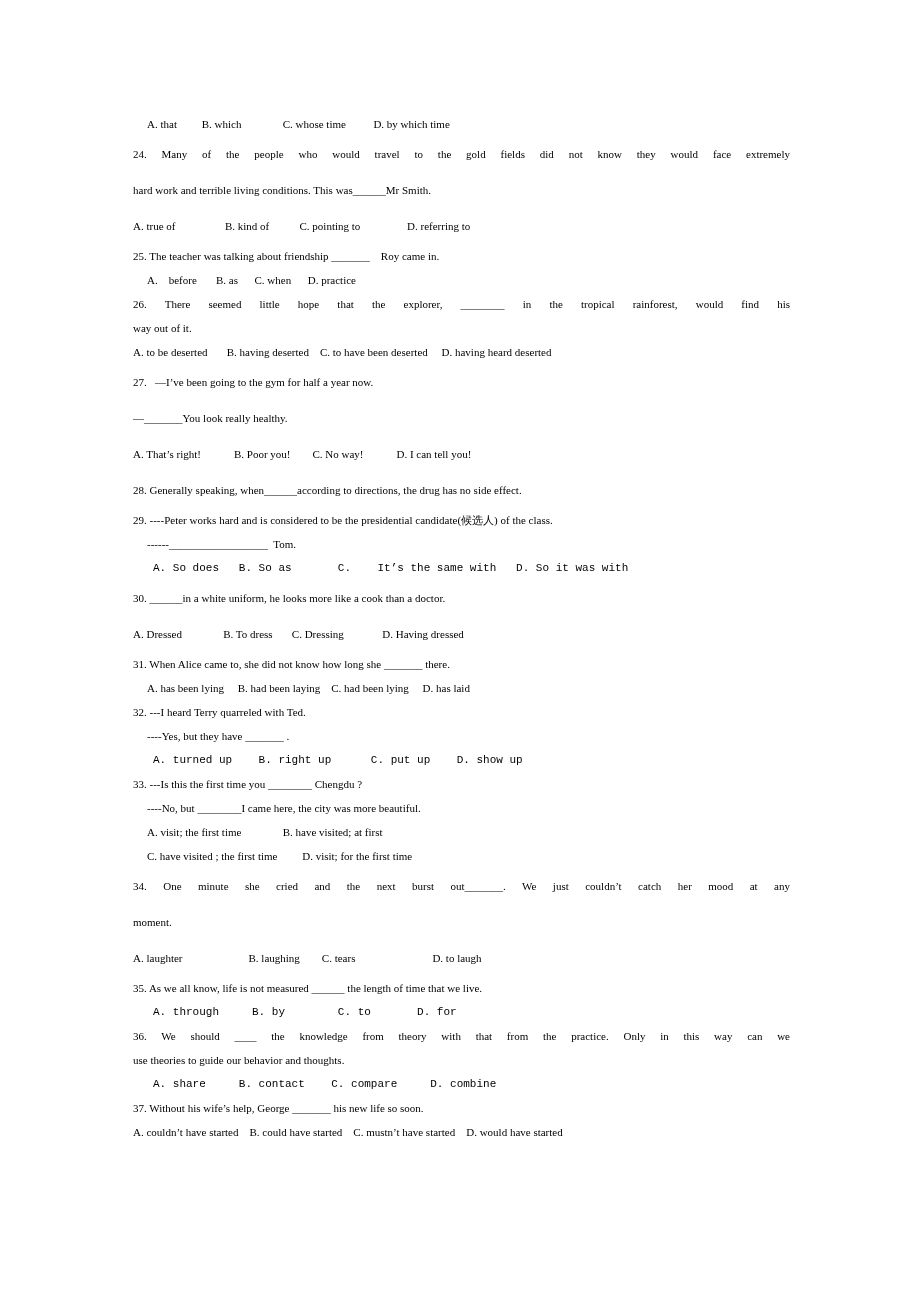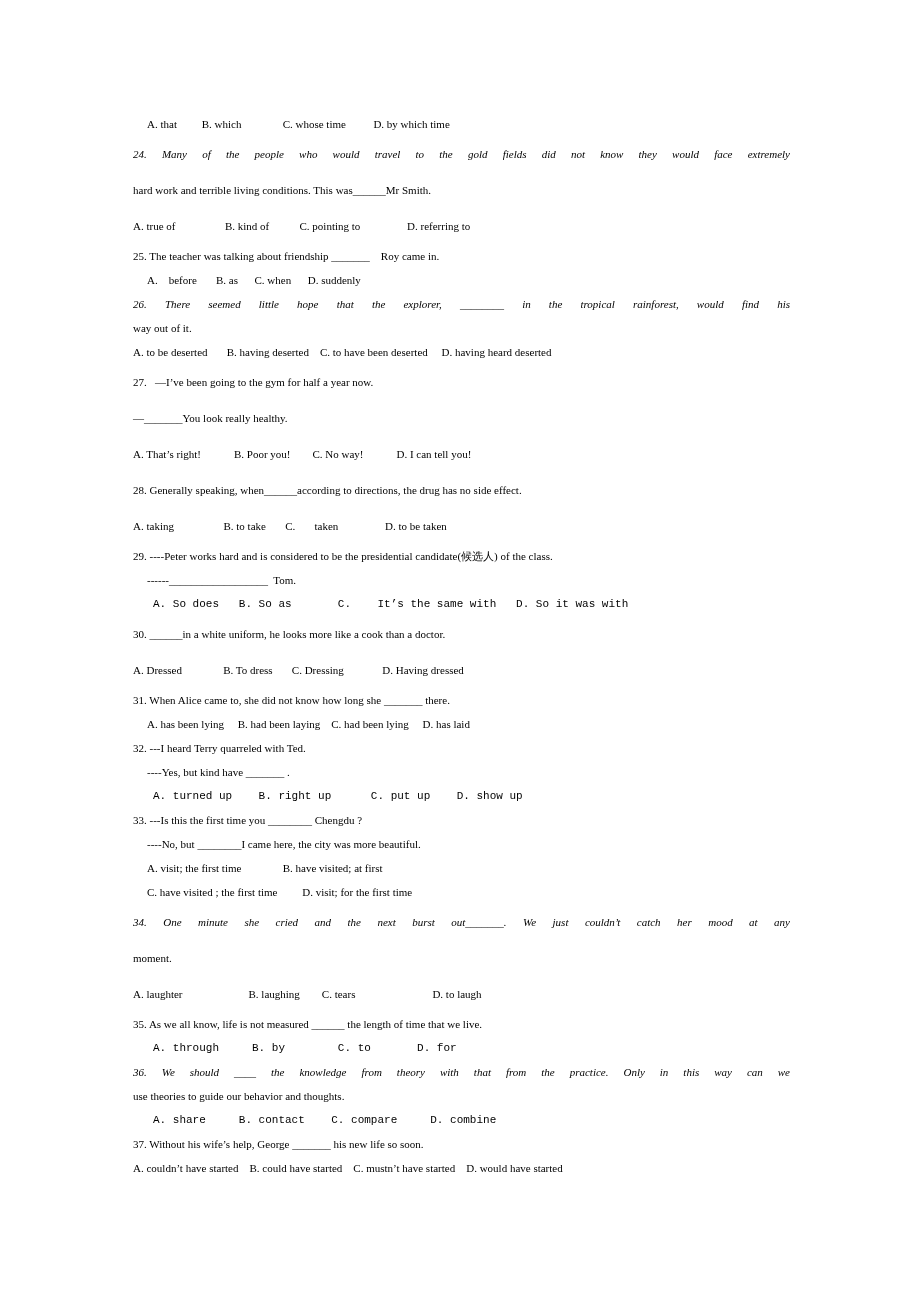--- a/index.html
+++ b/index.html
@@ -26,52 +26,50 @@
   }
   .tall {                   
     height: 36px;
     line-height: 36px;
   }
   .just {                   
     white-space: normal;
     text-align: justify;
     text-align-last: justify;
     word-spacing: -0.5px;
-    font-style: italic;
   }
   .in1 { padding-left: 14px; }
   .in2 { padding-left: 20px; font-family: Liberation Mono, monospace; }
 </style>
 </head>
 <body>
 
 <div class="page">
   <div class="line in1">A. that         B. which               C. whose time          D. by which time</div>
   <div class="line tall just">24. Many of the people who would travel to the gold fields did not know they would face extremely</div>
   <div class="line tall">hard work and terrible living conditions. This was______Mr Smith.</div>
   <div class="line tall">A. true of                  B. kind of           C. pointing to                 D. referring to</div>
   <div class="line">25. The teacher was talking about friendship _______    Roy came in.</div>
-  <div class="line in1">A.    before       B. as      C. when      D. suddenly</div>
+  <div class="line in1">A.    before       B. as      C. when      D. practice</div>
   <div class="line just">26. There seemed little hope that the explorer, ________ in the tropical rainforest, would find his</div>
   <div class="line">way out of it.</div>
   <div class="line">A. to be deserted       B. having deserted    C. to have been deserted     D. having heard deserted</div>
   <div class="line tall">27.   —I’ve been going to the gym for half a year now.</div>
   <div class="line tall">—_______You look really healthy.</div>
   <div class="line tall">A. That’s right!            B. Poor you!        C. No way!            D. I can tell you!</div>
   <div class="line tall">28. Generally speaking, when______according to directions, the drug has no side effect.</div>
-  <div class="line tall">A. taking                  B. to take       C.       taken                 D. to be taken</div>
   <div class="line">29. ----Peter works hard and is considered to be the presidential candidate(候选人) of the class.</div>
   <div class="line in1">------__________________  Tom.</div>
   <div class="line in2">A. So does   B. So as       C.    It’s the same with   D. So it was with</div>
   <div class="line tall">30. ______in a white uniform, he looks more like a cook than a doctor.</div>
   <div class="line tall">A. Dressed               B. To dress       C. Dressing              D. Having dressed</div>
   <div class="line">31. When Alice came to, she did not know how long she _______ there.</div>
   <div class="line in1">A. has been lying     B. had been laying    C. had been lying     D. has laid</div>
   <div class="line">32. ---I heard Terry quarreled with Ted.</div>
-  <div class="line in1">----Yes, but kind have _______ .</div>
+  <div class="line in1">----Yes, but they have _______ .</div>
   <div class="line in2">A. turned up    B. right up      C. put up    D. show up</div>
   <div class="line">33. ---Is this the first time you ________ Chengdu ?</div>
   <div class="line in1">----No, but ________I came here, the city was more beautiful.</div>
   <div class="line in1">A. visit; the first time               B. have visited; at first</div>
   <div class="line in1">C. have visited ; the first time         D. visit; for the first time</div>
   <div class="line tall just">34. One minute she cried and the next burst out_______. We just couldn’t catch her mood at any</div>
   <div class="line tall">moment.</div>
   <div class="line tall">A. laughter                        B. laughing        C. tears                            D. to laugh</div>
   <div class="line">35. As we all know, life is not measured ______ the length of time that we live.</div>
   <div class="line in2">A. through     B. by        C. to       D. for</div>

